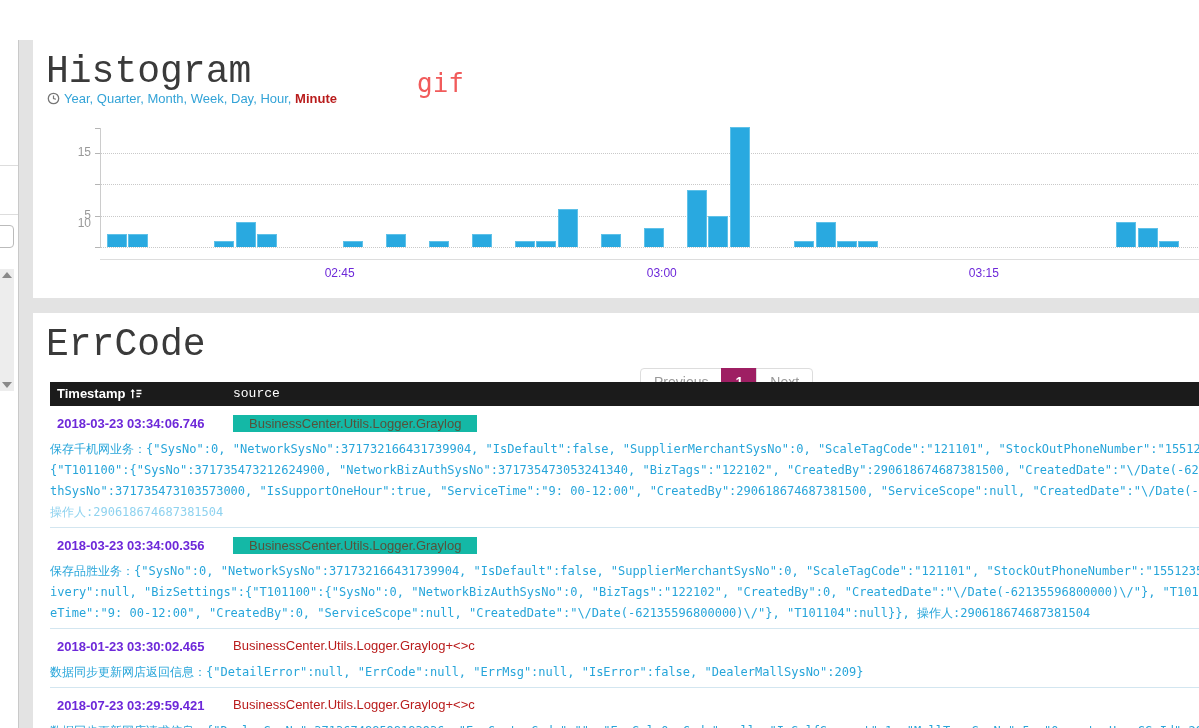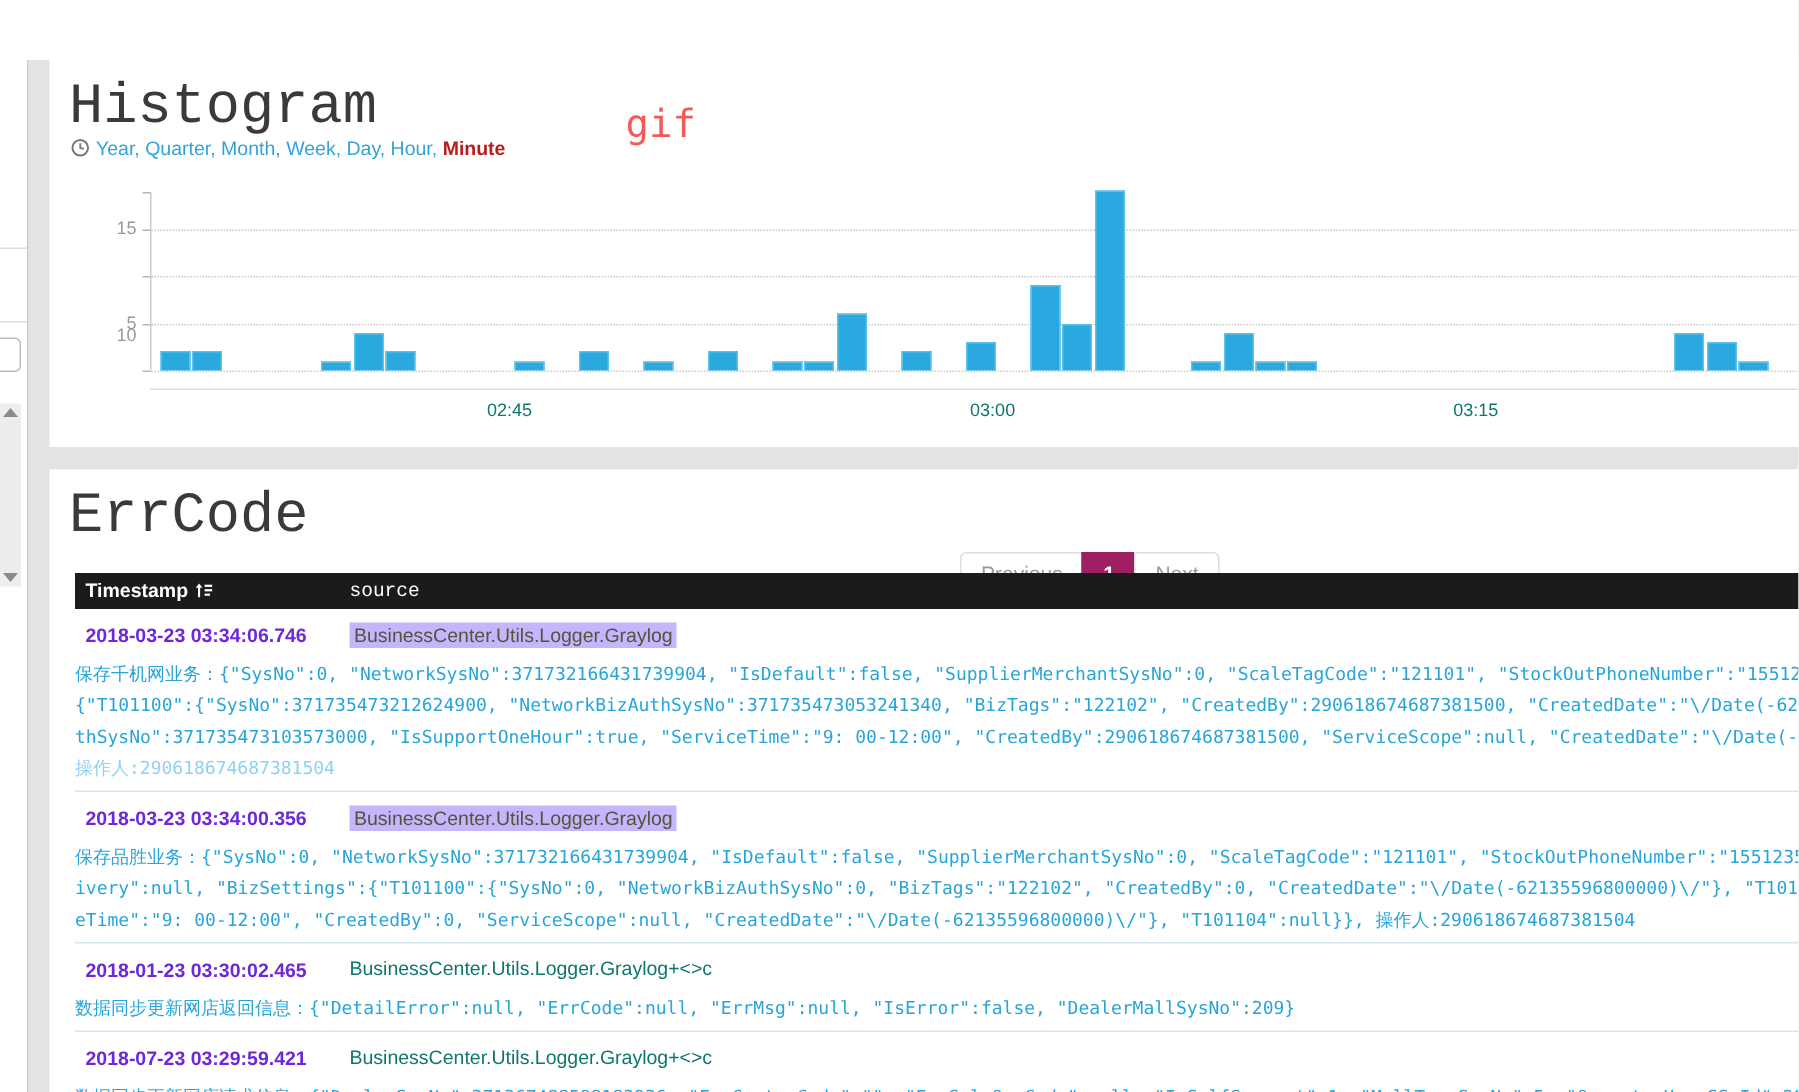--- a/index.html
+++ b/index.html
@@ -31,42 +31,42 @@
 
   .gif-overlay { position:absolute; left:384px; top:28px; font-family:"DejaVu Sans Mono",monospace; font-size:26px; color:#f15b5b; }
 
   
   #chart { position:absolute; left:0; top:85px; width:1183px; height:170px; }
   .gl { position:absolute; left:67px; right:0; height:0; border-top:1px dotted #c9c9c9; }
   .ytickmark { position:absolute; left:62px; width:5px; height:0; border-top:1px solid #b5b5b5; }
   .yaxis-line { position:absolute; left:67px; top:3px; height:119px; width:0; border-left:1px solid #ccc; }
   .xaxis-line { position:absolute; left:67px; right:0; top:134px; border-top:1px solid #ddd; }
   .ylab { position:absolute; left:20px; width:38px; text-align:right; color:#999; font-size:12px; }
-  .xlab { position:absolute; width:60px; top:141px; text-align:center; color:#0f766e; font-size:12px; }
+  .xlab { position:absolute; width:60px; top:141px; text-align:center; color:#6d28d9; font-size:12px; }
   .bar { position:absolute; width:20px; background:#29a9e0; border:1px solid #5fc1e8; border-bottom:none; }
 
   
   .pagination { position:absolute; left:608px; top:17px; display:flex; font-size:14px;margin-top:38px; }
   .pg-btn { border:1px solid #ddd; background:#fff; color:#999; padding:5px 13px; margin-left:-1px; cursor:pointer; }
   .pg-btn:first-child { border-radius:4px 0 0 4px; }
   .pg-btn:last-child { border-radius:0 4px 4px 0; }
   .pg-active { background:#9e1f63; border-color:#9e1f63; color:#fff; font-weight:bold; }
 
   .thead { position:absolute; left:17px; top:69px; width:1149px; height:24px; background:#1b1b1b; color:#fff; font-size:13px; line-height:24px; }
   .th-ts { position:absolute; left:7px; font-weight:bold; }
   .th-src { position:absolute; left:183px; font-weight:normal;font-family:Liberation Mono, monospace; }
   .sort-icon { vertical-align:-2px; margin-left:4px; }
 
   #rows { position:absolute; left:17px; top:93px; width:1149px; }
   .msg-row { padding:10px 0 4px 0; border-bottom:1px solid #d3e6f0; }
   .row-head { position:relative; height:16px; margin-bottom:7px; padding-left:7px; font-size:13px; }
   .ts { font-weight:bold; color:#6d28d9; }
   .src { position:absolute; left:183px; top:-1px; cursor:pointer; }
-  .src-hl { background:#c4b5fd; color:#56523b; padding:1px 3px; }
-  .src-plain { color:#0f766e; }
+  .src-hl { background:#14b8a6; color:#56523b; padding:1px 16px; }
+  .src-plain { color:#b91c1c; }
   .msg-line { height:21px; line-height:21px; font-family:"DejaVu Sans Mono",monospace; font-size:12px; color:#27a5da; white-space:pre; overflow:hidden; }
   .msg-line.faded { color:#8ed2ef; }
 </style>
 </head>
 <body>
 
 <div class="top-bar"></div>
 
 <div class="sidebar">
   <div class="sb-divider" style="top:125px;"></div>

